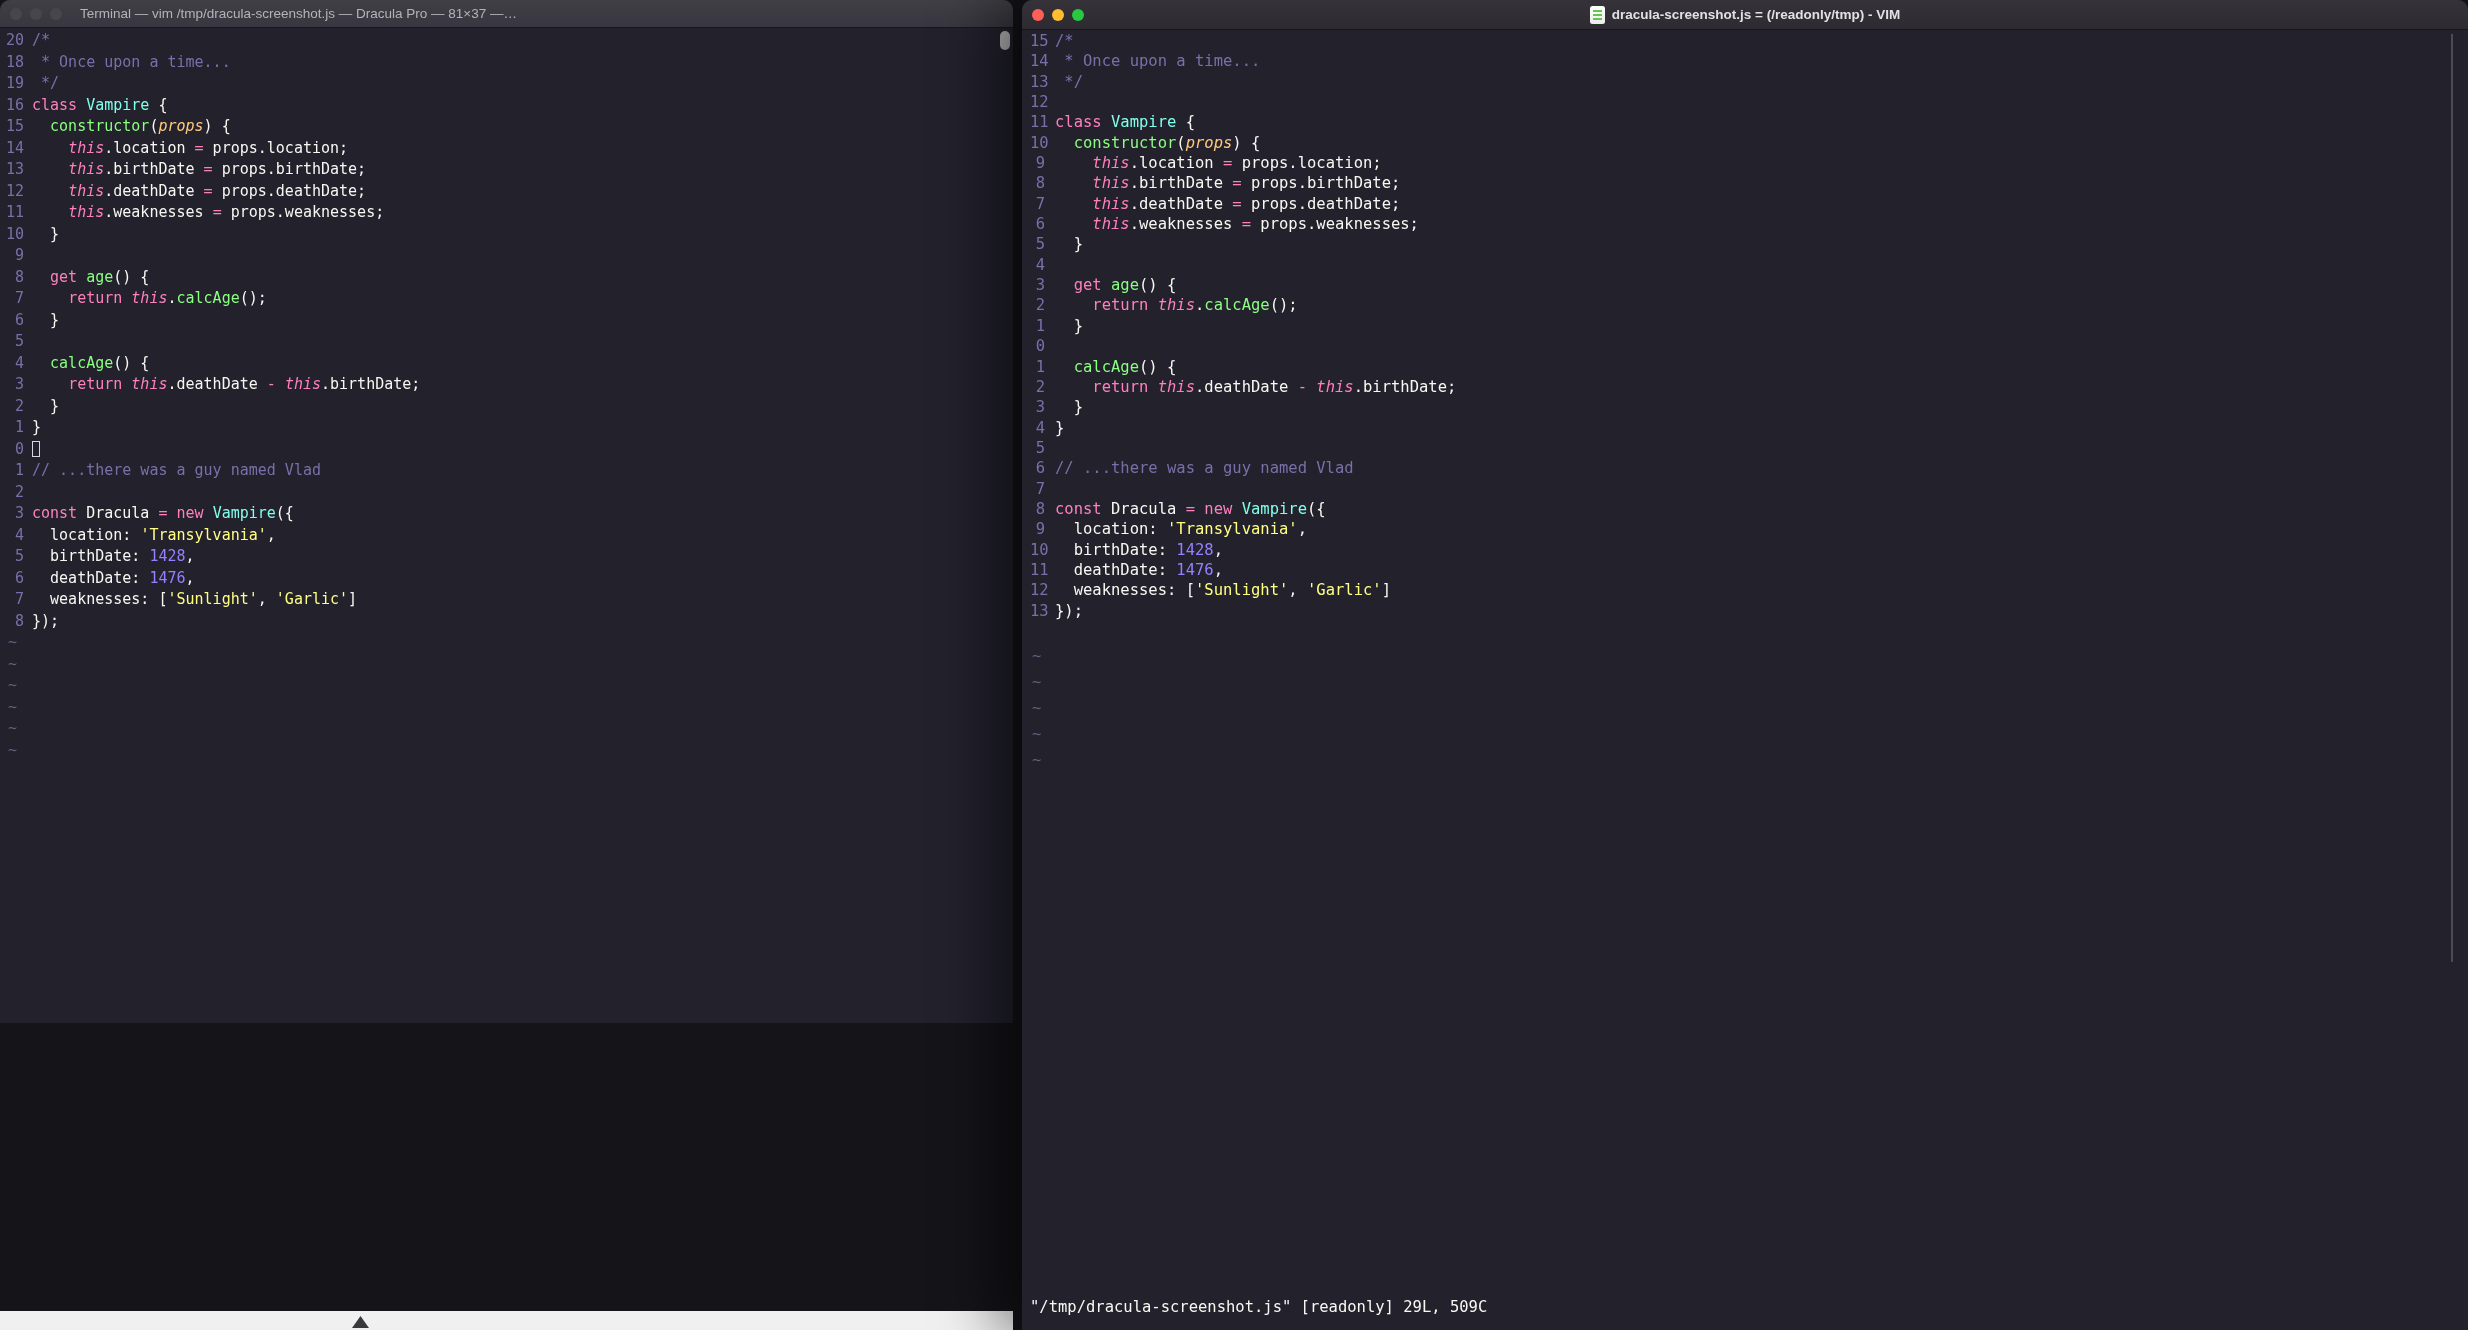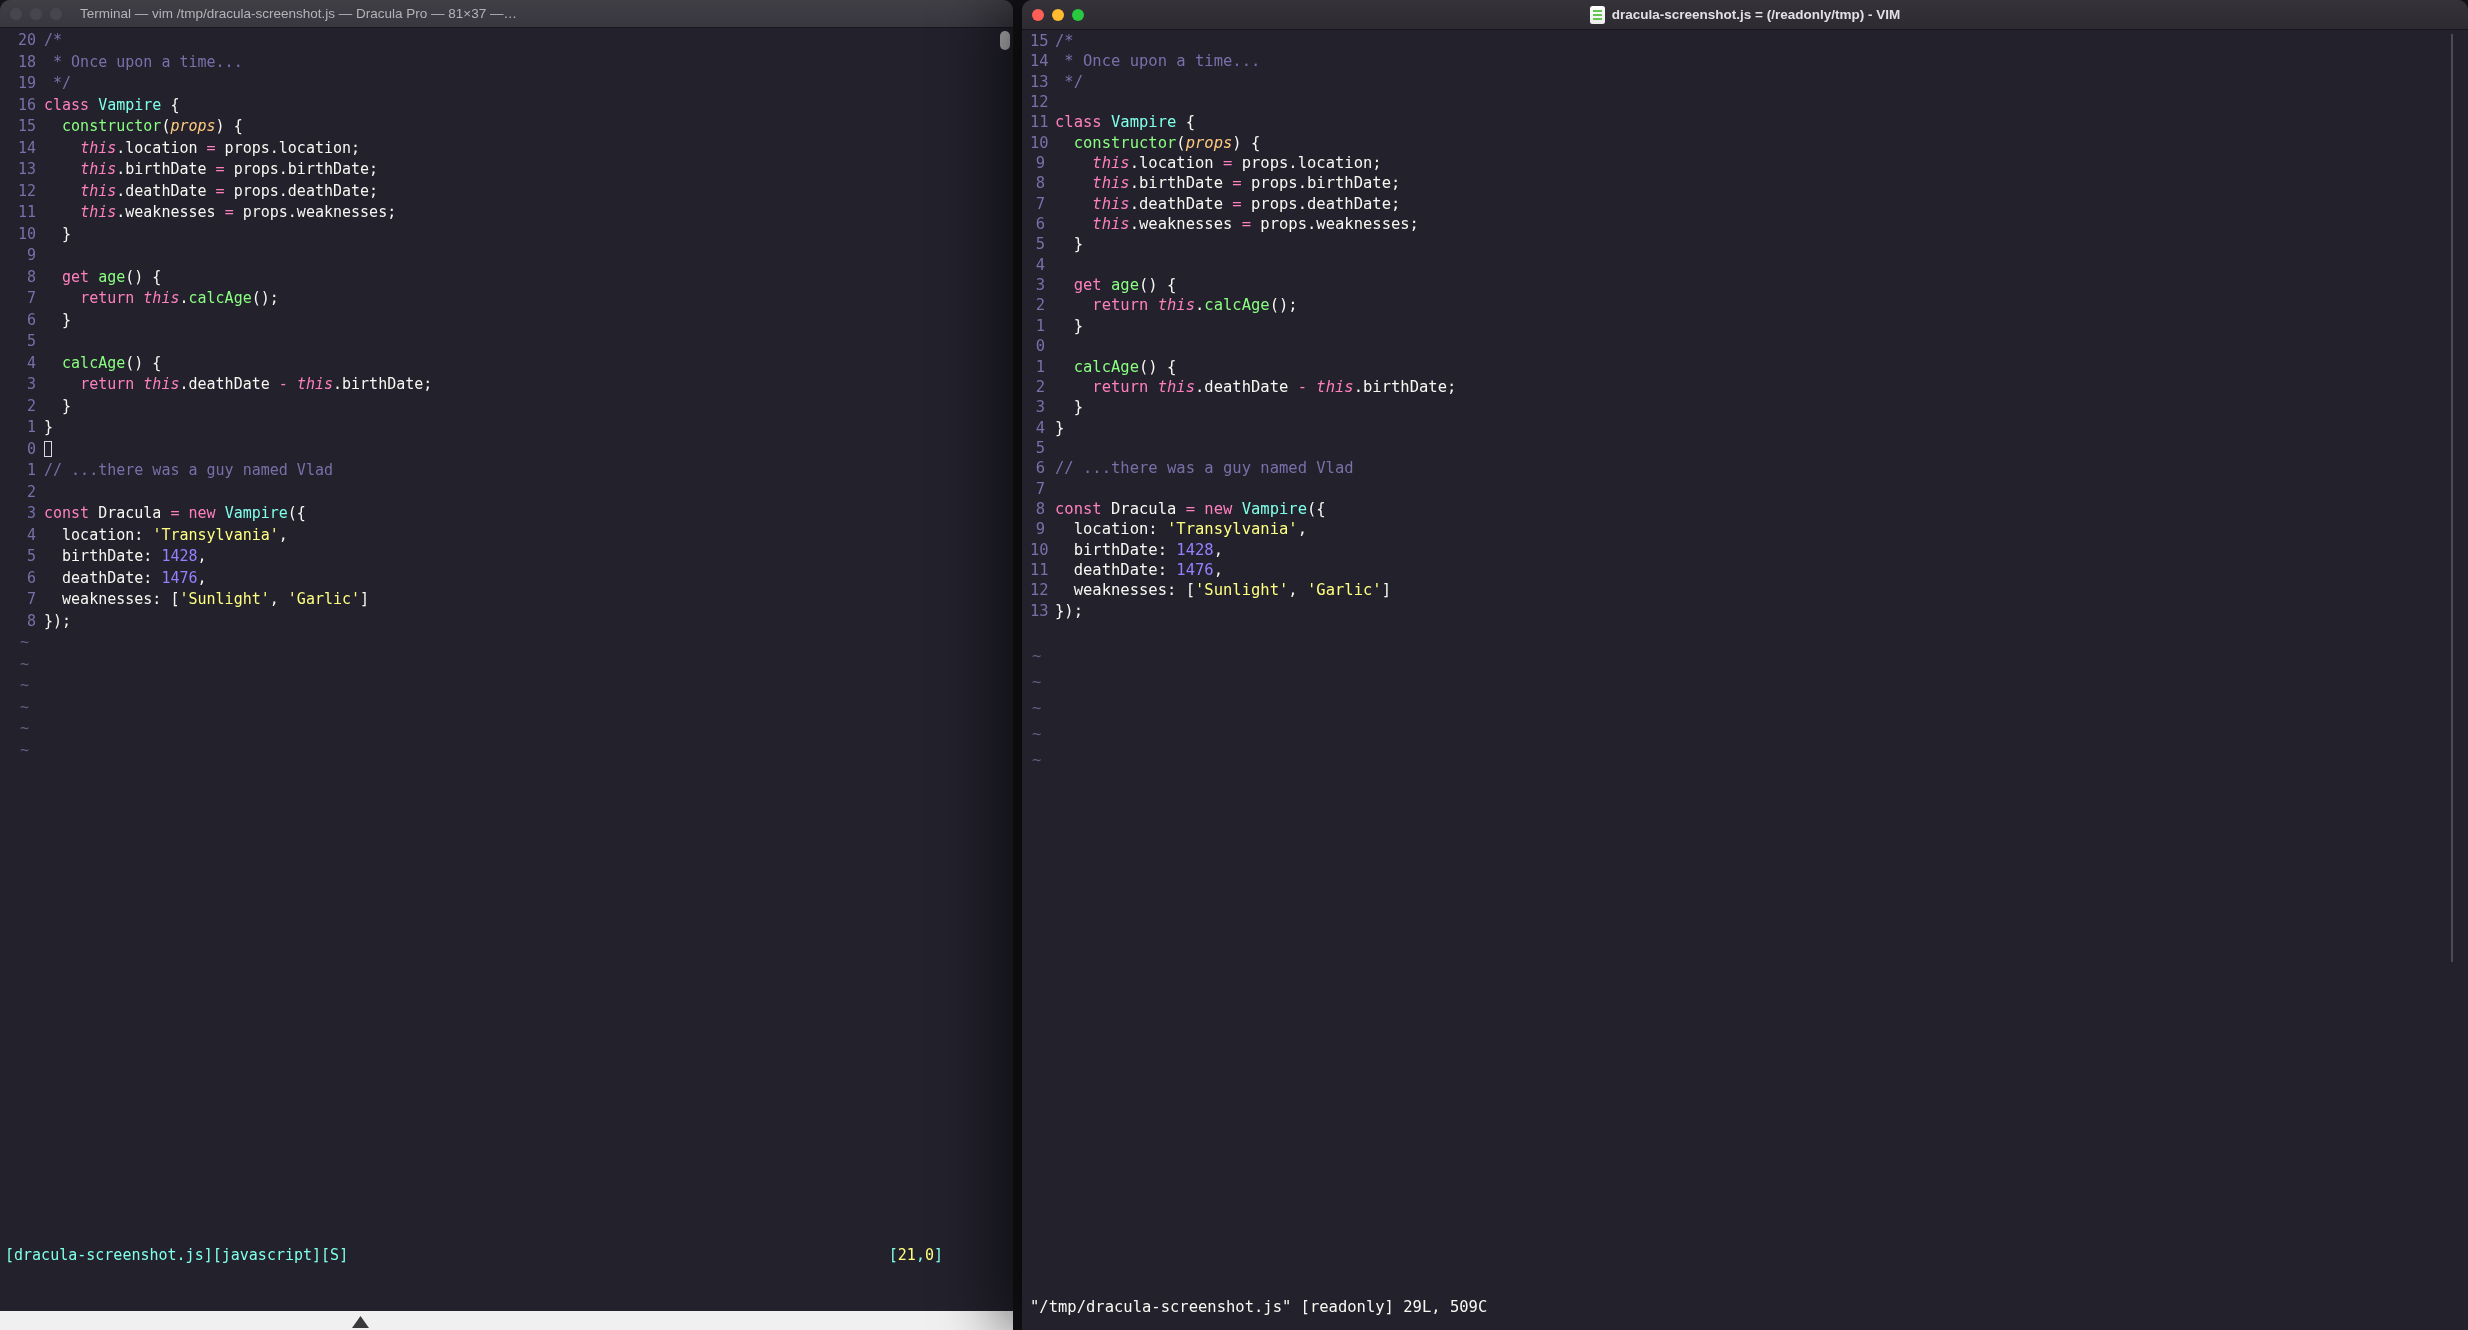--- a/index.html
+++ b/index.html
@@ -8,21 +8,21 @@
     width:2468px; height:1330px;
     background:#141419;
     position:relative;
     overflow:hidden;
     font-family:"DejaVu Sans Mono", monospace;
   }
 
   .window { position:absolute; overflow:hidden; }
 
   #left-window {
-    left:0; top:0; width:1013px; height:1311px;
+    left:0; top:0; width:1013px; height:1023px;
     background:var(--background);
     border-radius:10px 10px 0 0;
   }
   #right-window {
     left:1022px; top:0; width:1446px; height:1330px;
     background:var(--background);
     border-radius:10px 10px 0 0;
     box-shadow:-25px 0 60px rgba(0,0,0,0.55);
   }
 
@@ -61,21 +61,21 @@
     background:linear-gradient(#ffffff,#ececec);
     border-radius:2.5px; position:relative; flex:none;
   }
   .doc-icon::after {
     content:""; position:absolute; left:3px; right:3px; top:4px; bottom:4px;
     background:repeating-linear-gradient(#63c74f 0 2px, transparent 2px 4px);
   }
 
   
   .buffer { position:absolute; left:0; right:0; color:var(--foreground); }
-  #left-window  .buffer { top:30px; font-size:15px;   line-height:21.5px;  padding-left:18px; }
+  #left-window  .buffer { top:30px; font-size:15px;   line-height:21.5px;  padding-left:6px; }
   #right-window .buffer { top:31px; font-size:15.5px; line-height:20.35px; padding-left:8px; }
 
   .row { display:flex; white-space:pre; }
   .ln { display:inline-block; text-align:right; color:var(--comment); flex:none; }
   #left-window  .ln { width:26px; padding-right:8px; }
   #right-window .ln { width:25px; padding-right:10px; }
   .code { white-space:pre; }
 
   .cursor-hollow {
     display:inline-block; width:8px; height:16px;

